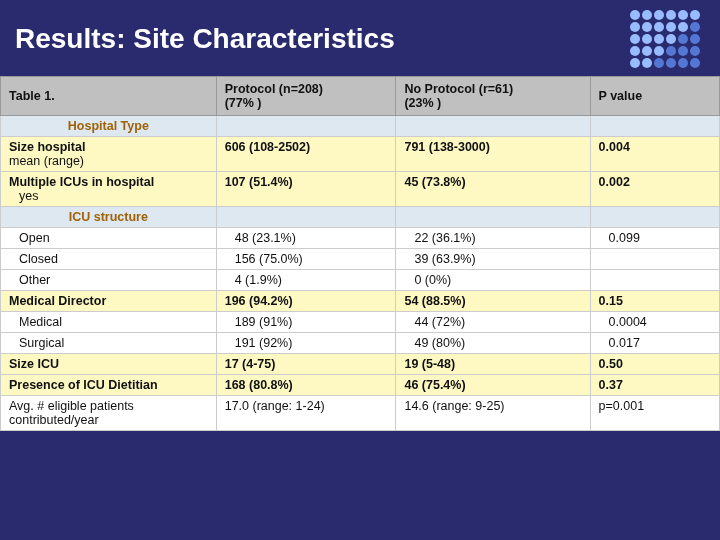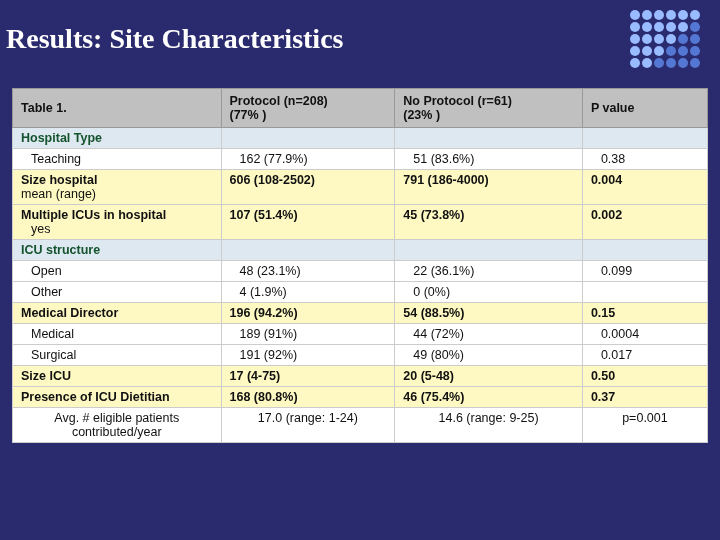--- a/index.html
+++ b/index.html
@@ -8,25 +8,24 @@
       height: 540px;
       overflow: hidden;
       font-family: Arial, sans-serif;
       background: #2a2a6e;
       position: relative;
     }
 
     .header {
       background: #2a2a6e;
       color: white;
-      padding: 10px 20px 8px 6px;
+      padding: 10px 20px 8px 15px;
       display: flex;
       align-items: center;
       justify-content: space-between;
-      font-family: Liberation Serif, serif;
     }
 
     .header-title {
       font-size: 28px;
       font-weight: bold;
       color: white;
     }
 
     .dot-grid {
       display: grid;
@@ -40,21 +39,21 @@
       height: 10px;
       border-radius: 50%;
       background: #6699ff;
       opacity: 0.7;
     }
 
     .dot.bright { background: #99bbff; opacity: 1; }
 
     .content {
       background: white;
-      margin: 12px;
+      margin: 0;
       padding: 0 0 0 0;
     }
 
     table {
       width: 100%;
       border-collapse: collapse;
       font-size: 12.5px;
     }
 
     thead tr {
@@ -73,36 +72,36 @@
     tbody tr td {
       padding: 3px 8px;
       border: 1px solid #ccc;
       vertical-align: top;
       color: #111;
     }
 
     .row-header td {
       background: #dde8f0;
       font-weight: bold;
-      color: #14532d;
+      color: #a16207;
+      text-align: center;
     }
 
     .row-sub td {
       background: white;
       padding-left: 18px;
     }
 
     .row-highlight td {
       background: #fef9c3;
       font-weight: bold;
     }
 
     .row-plain td {
       background: white;
-      text-align: center;
     }
   </style>
 </head>
 <body>
 
 <div class="header">
   <span class="header-title">Results: Site Characteristics</span>
   <div class="dot-grid">
     <div class="dot bright"></div>
       <div class="dot bright"></div>
@@ -149,32 +148,26 @@
     </thead>
     <tbody>
 
       <tr class="row-header">
         <td><strong>Hospital Type</strong></td>
         <td></td>
         <td></td>
         <td></td>
       </tr>
 
-      <tr class="row-sub">
-        <td>Teaching</td>
-        <td>162 (77.9%)</td>
-        <td>51 (83.6%)</td>
-        <td>0.38</td>
-      </tr>
 
 
       <tr class="row-highlight">
         <td><strong>Size hospital</strong><br><span style="font-weight:normal">mean (range)</span></td>
         <td>606 (108-2502)</td>
-        <td>791 (186-4000)</td>
+        <td>791 (138-3000)</td>
         <td>0.004</td>
       </tr>
 
       <tr class="row-highlight">
         <td><strong>Multiple ICUs in hospital</strong><br><span style="padding-left:10px;font-weight:normal">yes</span></td>
         <td>107 (51.4%)</td>
         <td>45 (73.8%)</td>
         <td>0.002</td>
       </tr>
 
@@ -185,20 +178,26 @@
         <td></td>
       </tr>
 
       <tr class="row-sub">
         <td>Open</td>
         <td>48 (23.1%)</td>
         <td>22 (36.1%)</td>
         <td>0.099</td>
       </tr>
 
+      <tr class="row-sub">
+        <td>Closed</td>
+        <td>156 (75.0%)</td>
+        <td>39 (63.9%)</td>
+        <td></td>
+      </tr>
 
       <tr class="row-sub">
         <td>Other</td>
         <td>4 (1.9%)</td>
         <td>0 (0%)</td>
         <td></td>
       </tr>
 
       <tr class="row-highlight">
         <td><strong>Medical Director</strong></td>
@@ -218,21 +217,21 @@
       <tr class="row-sub">
         <td>Surgical</td>
         <td>191 (92%)</td>
         <td>49 (80%)</td>
         <td>0.017</td>
       </tr>
 
       <tr class="row-highlight">
         <td><strong>Size ICU</strong></td>
         <td>17 (4-75)</td>
-        <td>20 (5-48)</td>
+        <td>19 (5-48)</td>
         <td>0.50</td>
       </tr>
 
       <tr class="row-highlight">
         <td><strong>Presence of ICU Dietitian</strong></td>
         <td>168 (80.8%)</td>
         <td>46 (75.4%)</td>
         <td>0.37</td>
       </tr>
 

